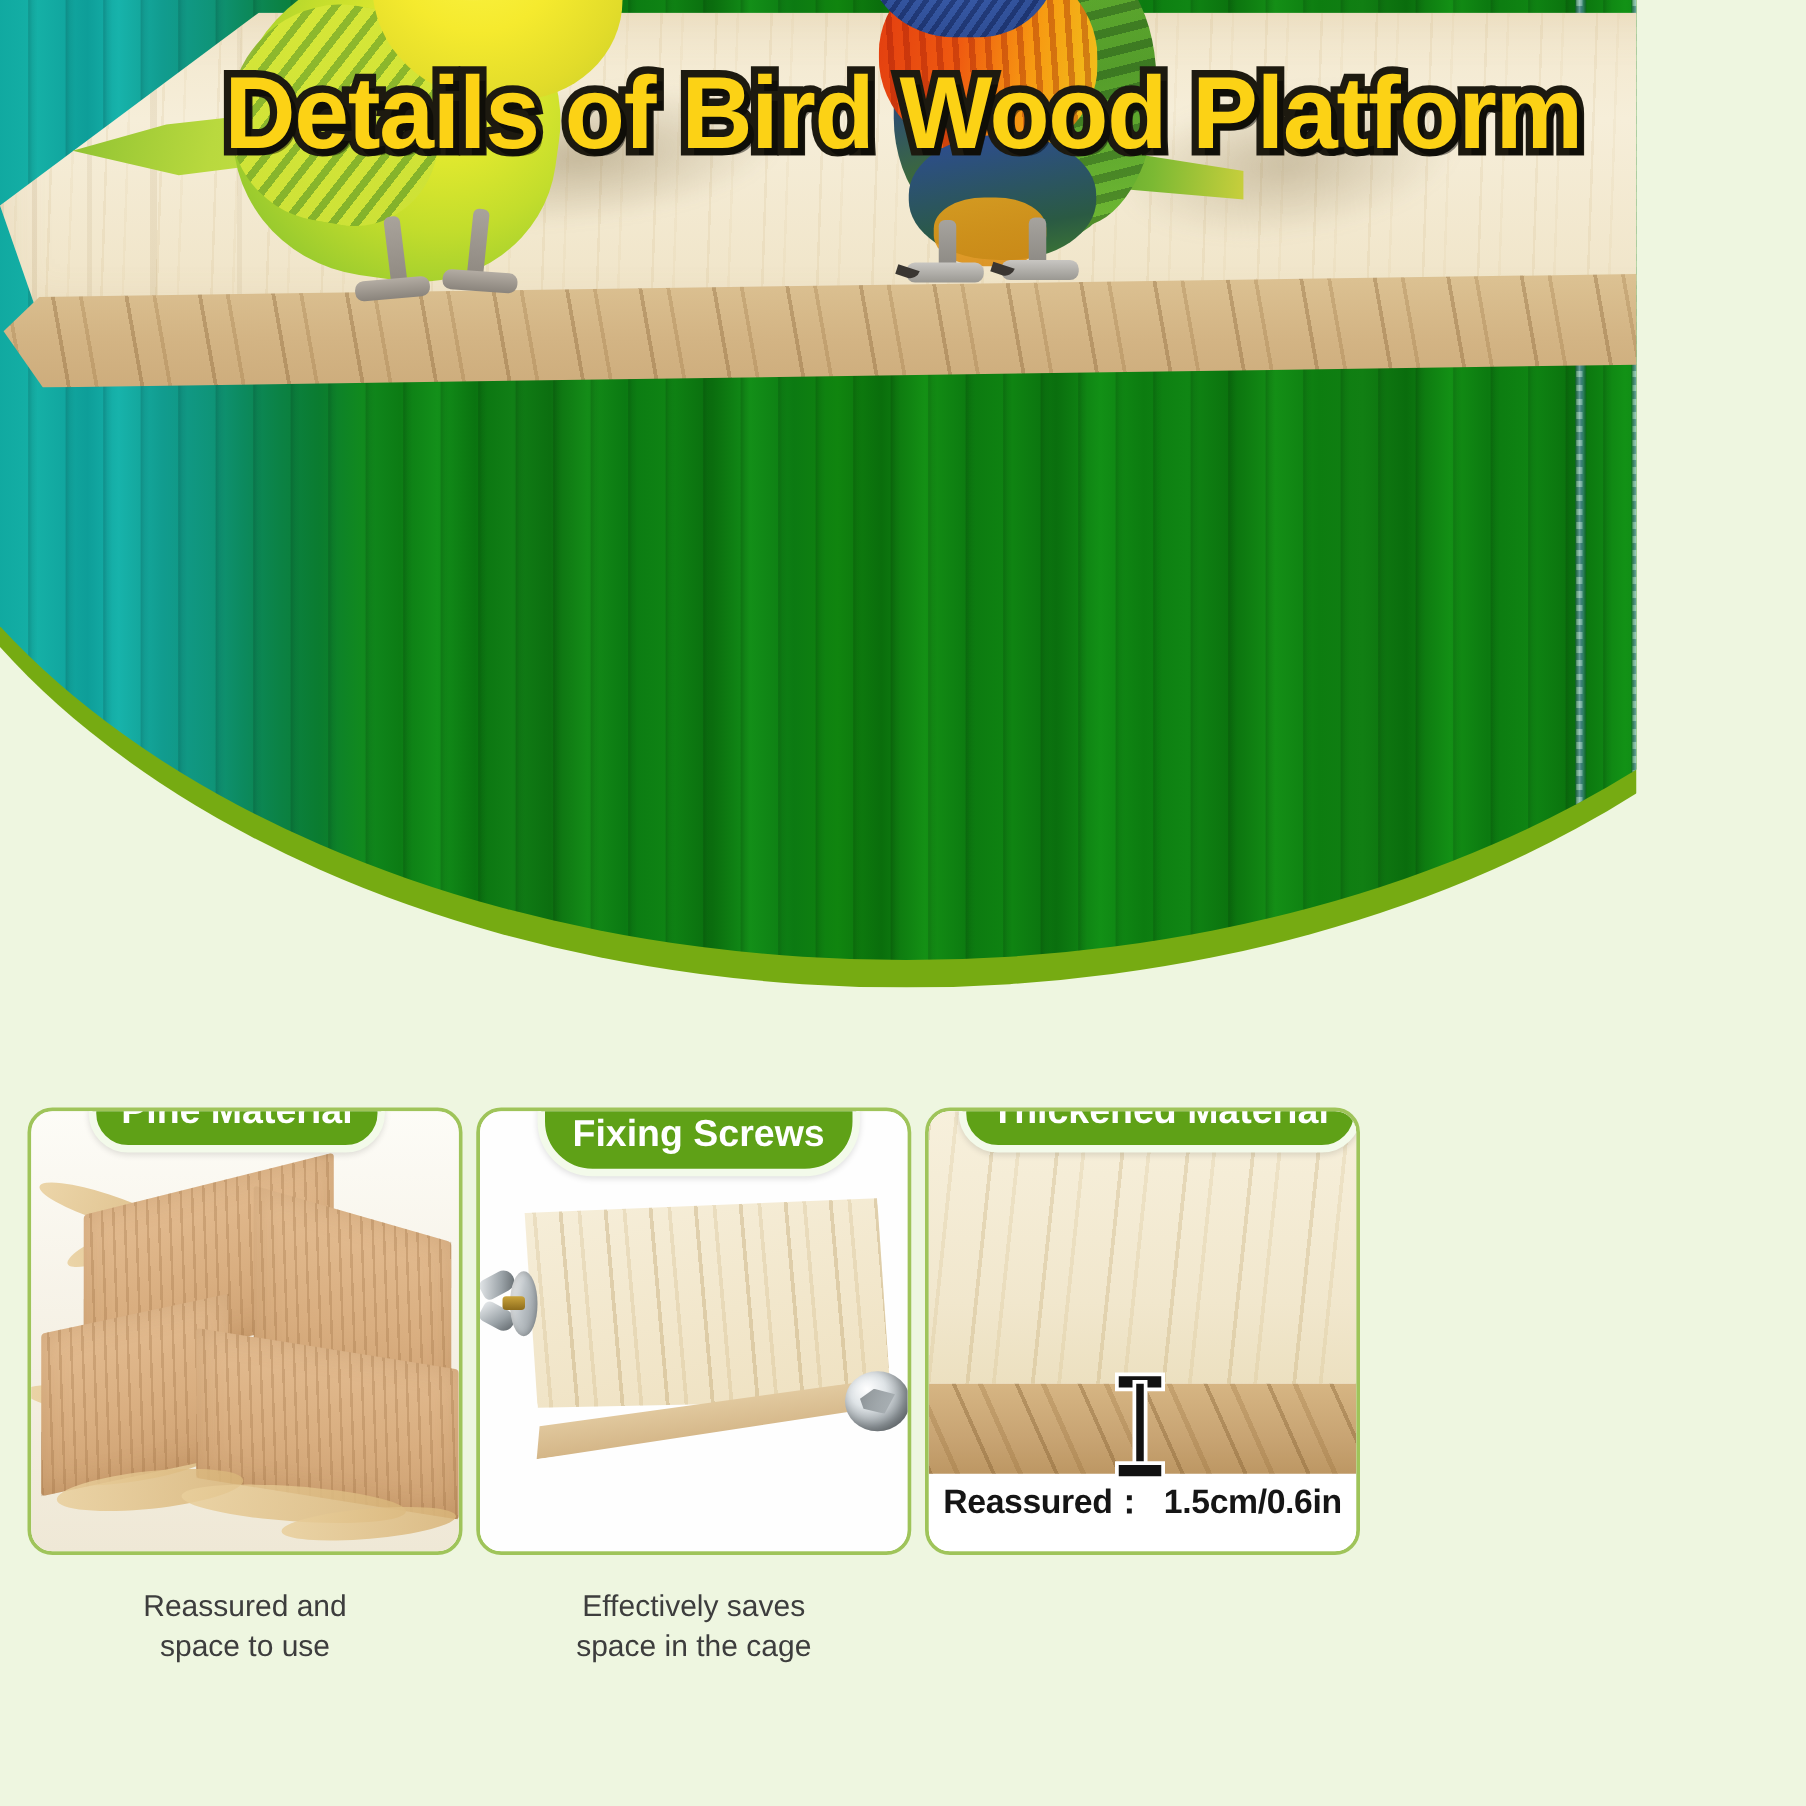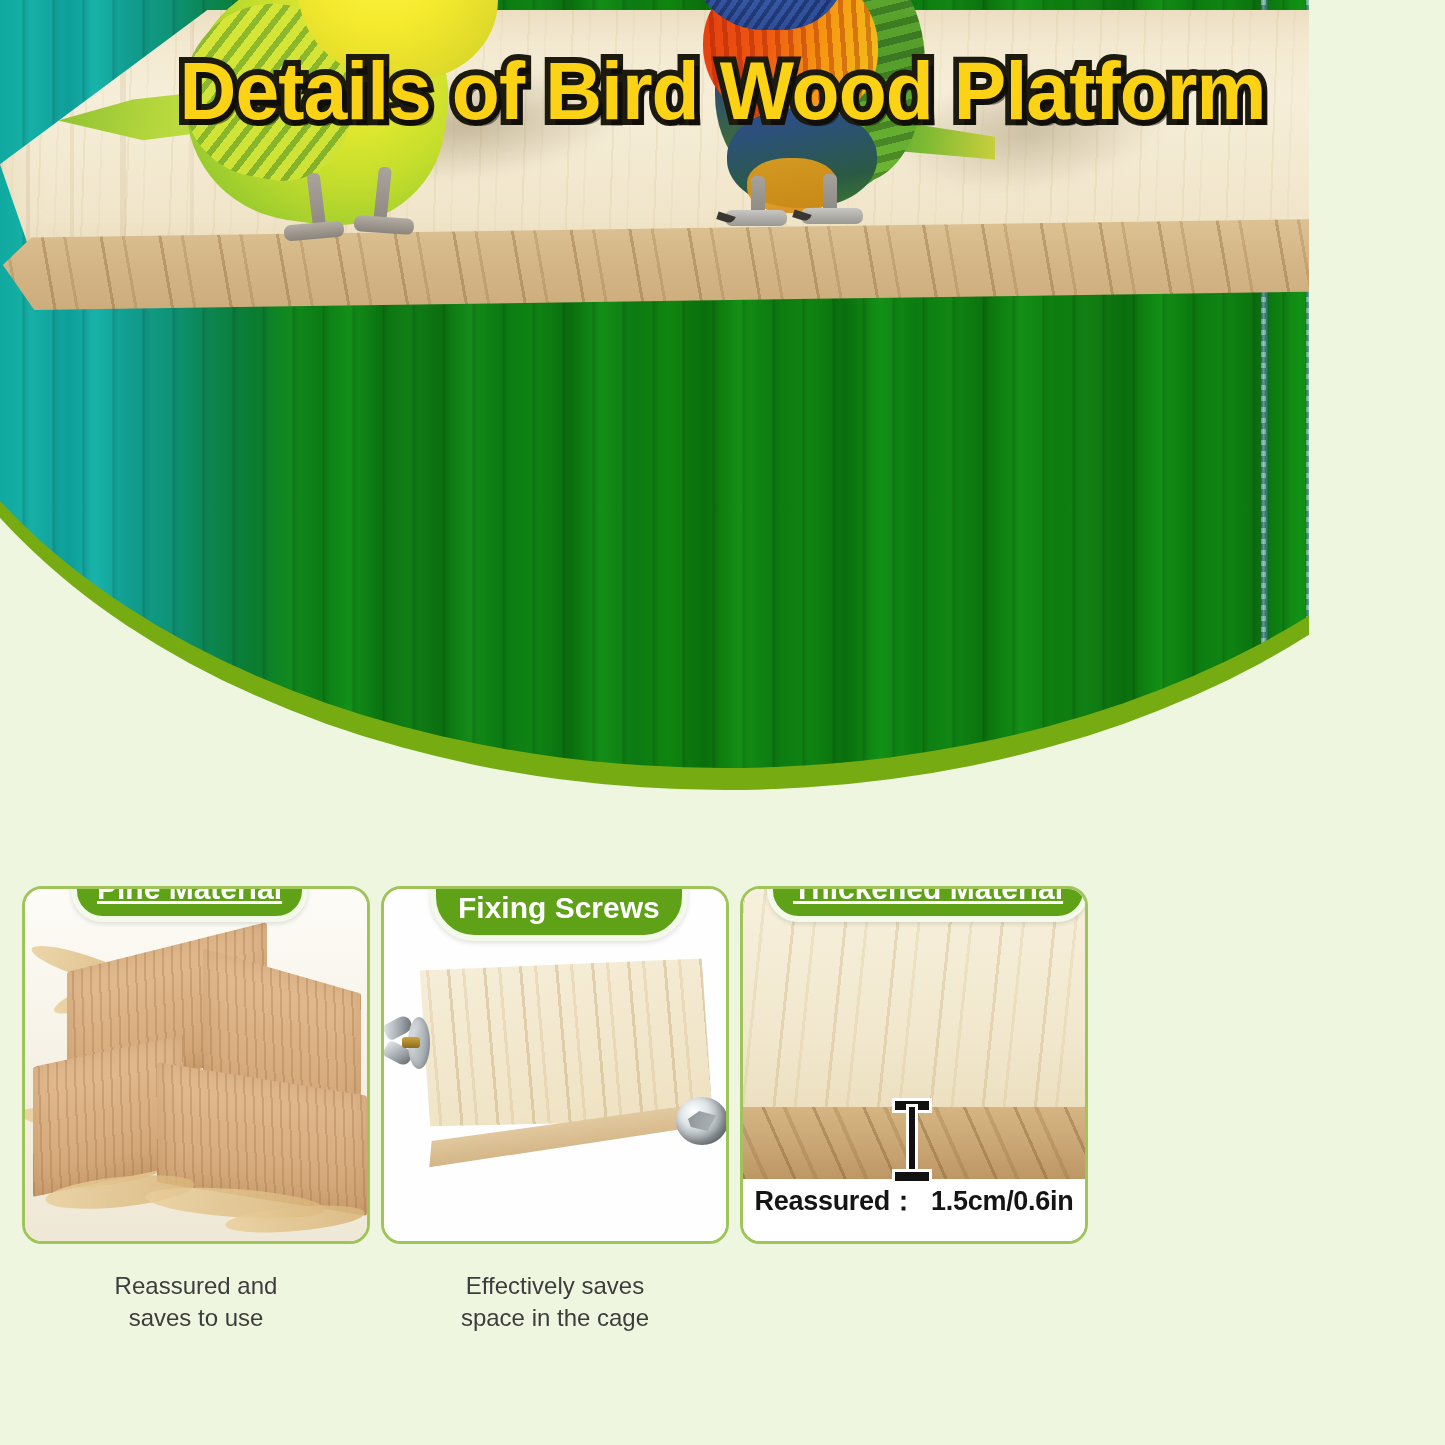--- a/index.html
+++ b/index.html
@@ -403,21 +403,21 @@
     border:6px solid #f3faea;
     border-radius:44px;
     color:#fff; font-weight:bold;
     text-align:center;
     line-height:1.02;
     padding:9px 20px 11px;
     white-space:nowrap;
     box-shadow:0 2px 5px rgba(0,0,0,.12);
     z-index:5;
   }
-  .badge.one-line { font-size:30px;text-decoration:underline; }
+  .badge.one-line { font-size:30px; }
   .badge.two-line { font-size:30px; top:-42px; padding:9px 22px 12px; }
   .badge span { display:block; }
 
   .captions {
     position:absolute; left:22px; top:412px; width:1401px;
     display:flex; gap:11px;
   }
   .caption {
     width:348px; text-align:center;
     font-size:24px; color:#3d3d3d; line-height:1.32;
@@ -561,21 +561,21 @@
         <span>Thickened Material</span>
       </div>
     </div>
 
 
   </div>
 
   <div class="captions">
     <div class="caption">
       <span>Reassured and</span>
-      <span>saves to use</span>
+      <span>space to use</span>
     </div>
     <div class="caption">
       <span>Effectively saves</span>
       <span>space in the cage</span>
     </div>
   </div>
 
 </div>
 
 </body></html>

